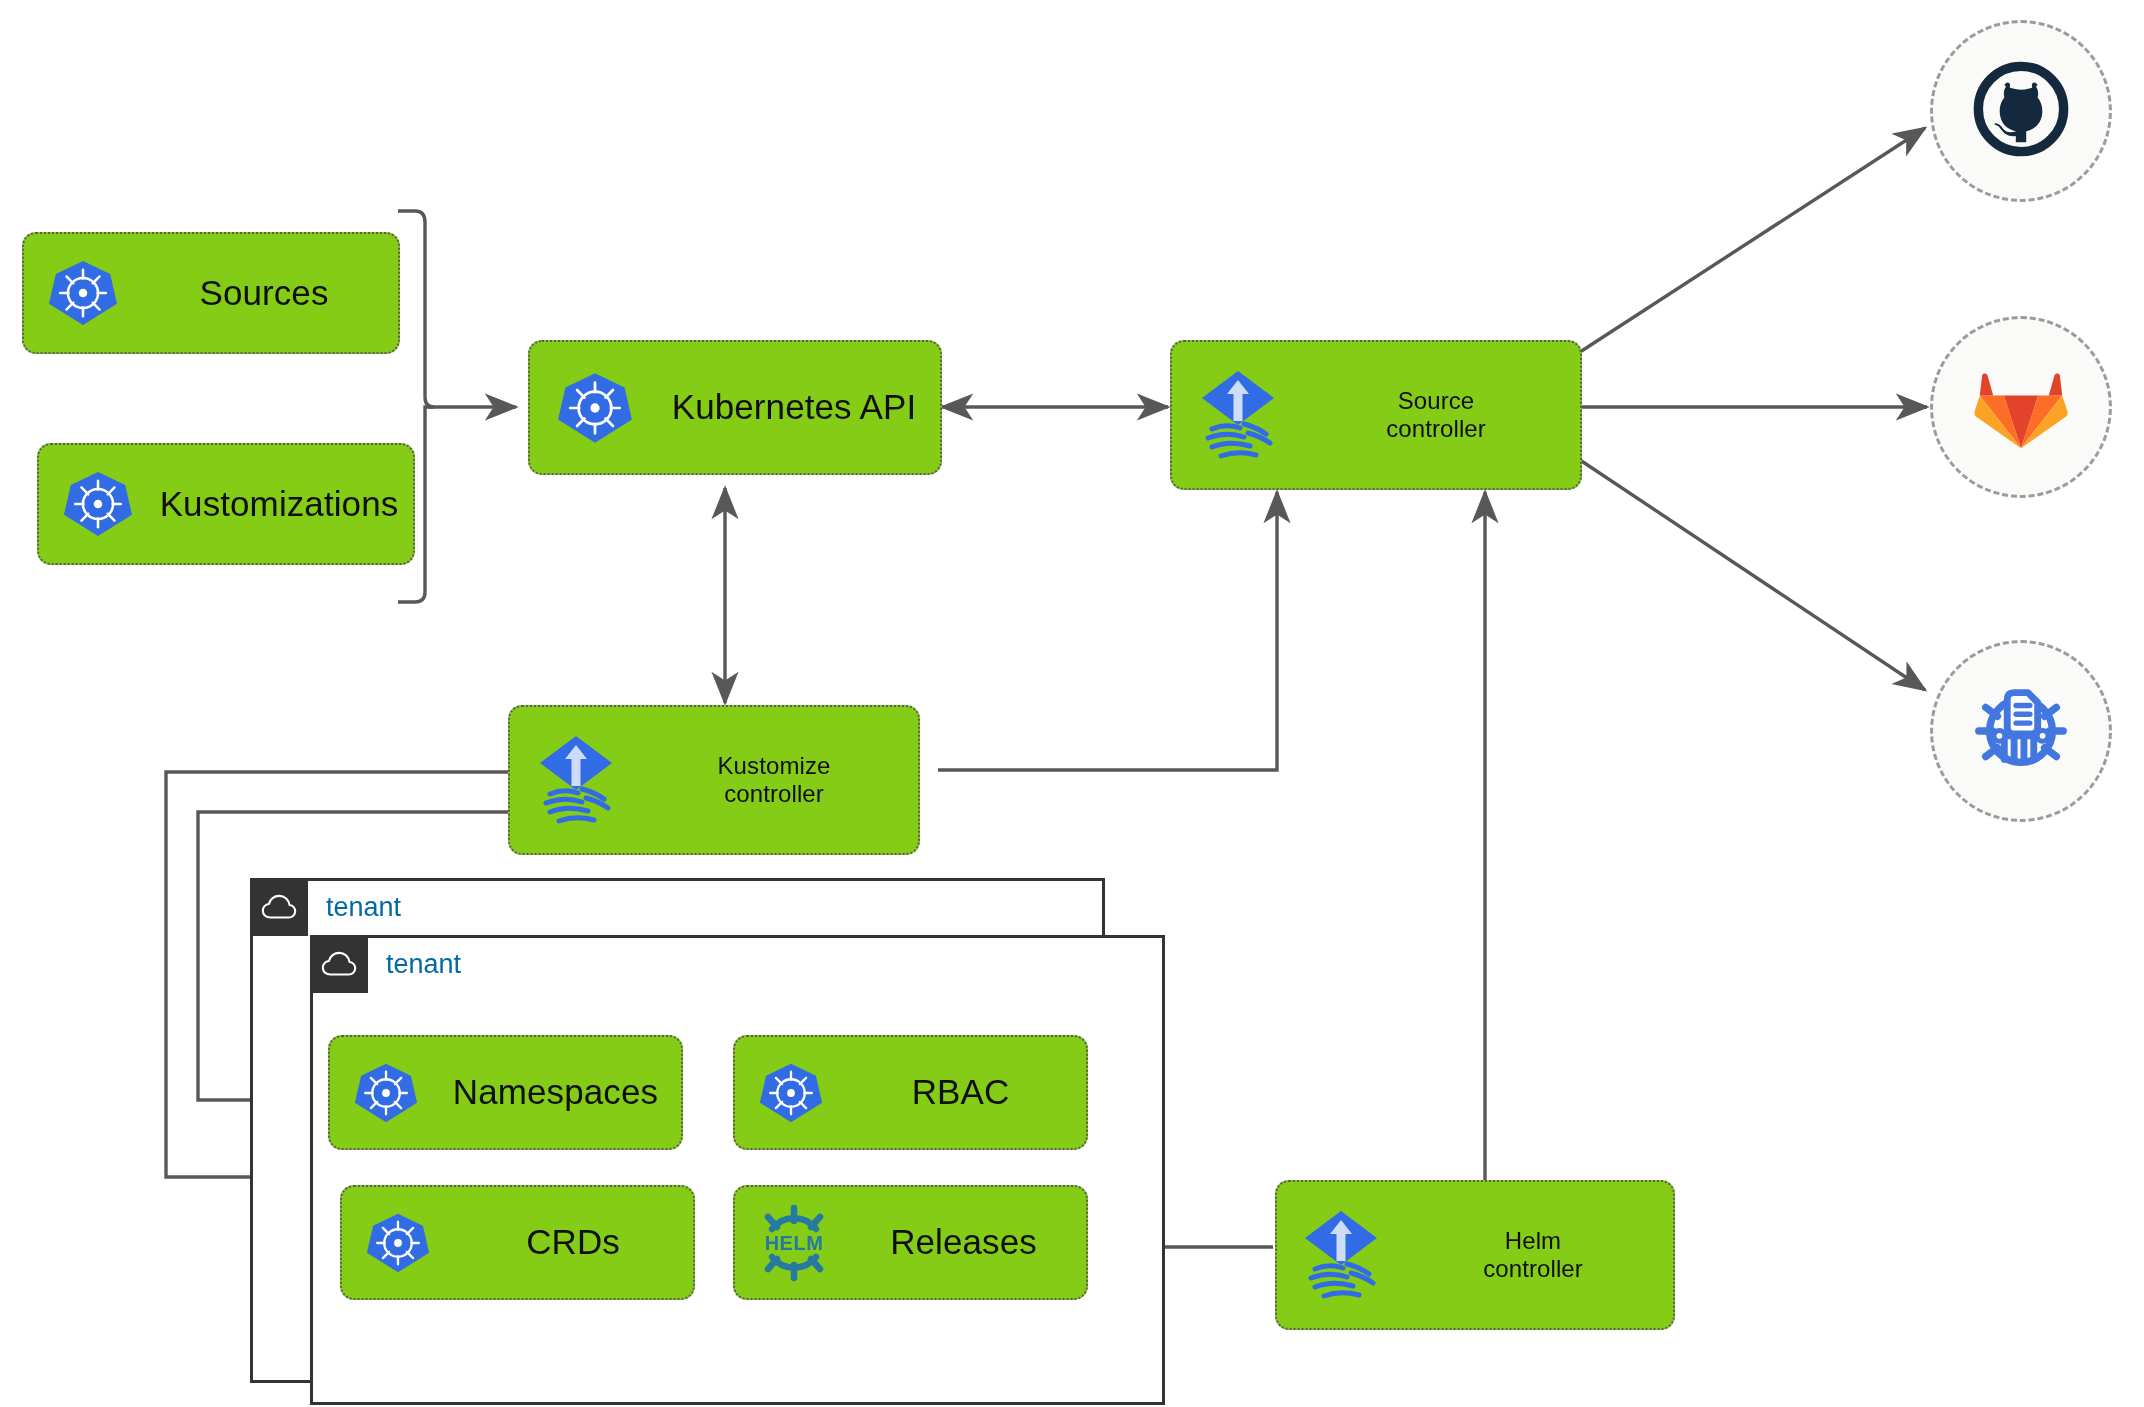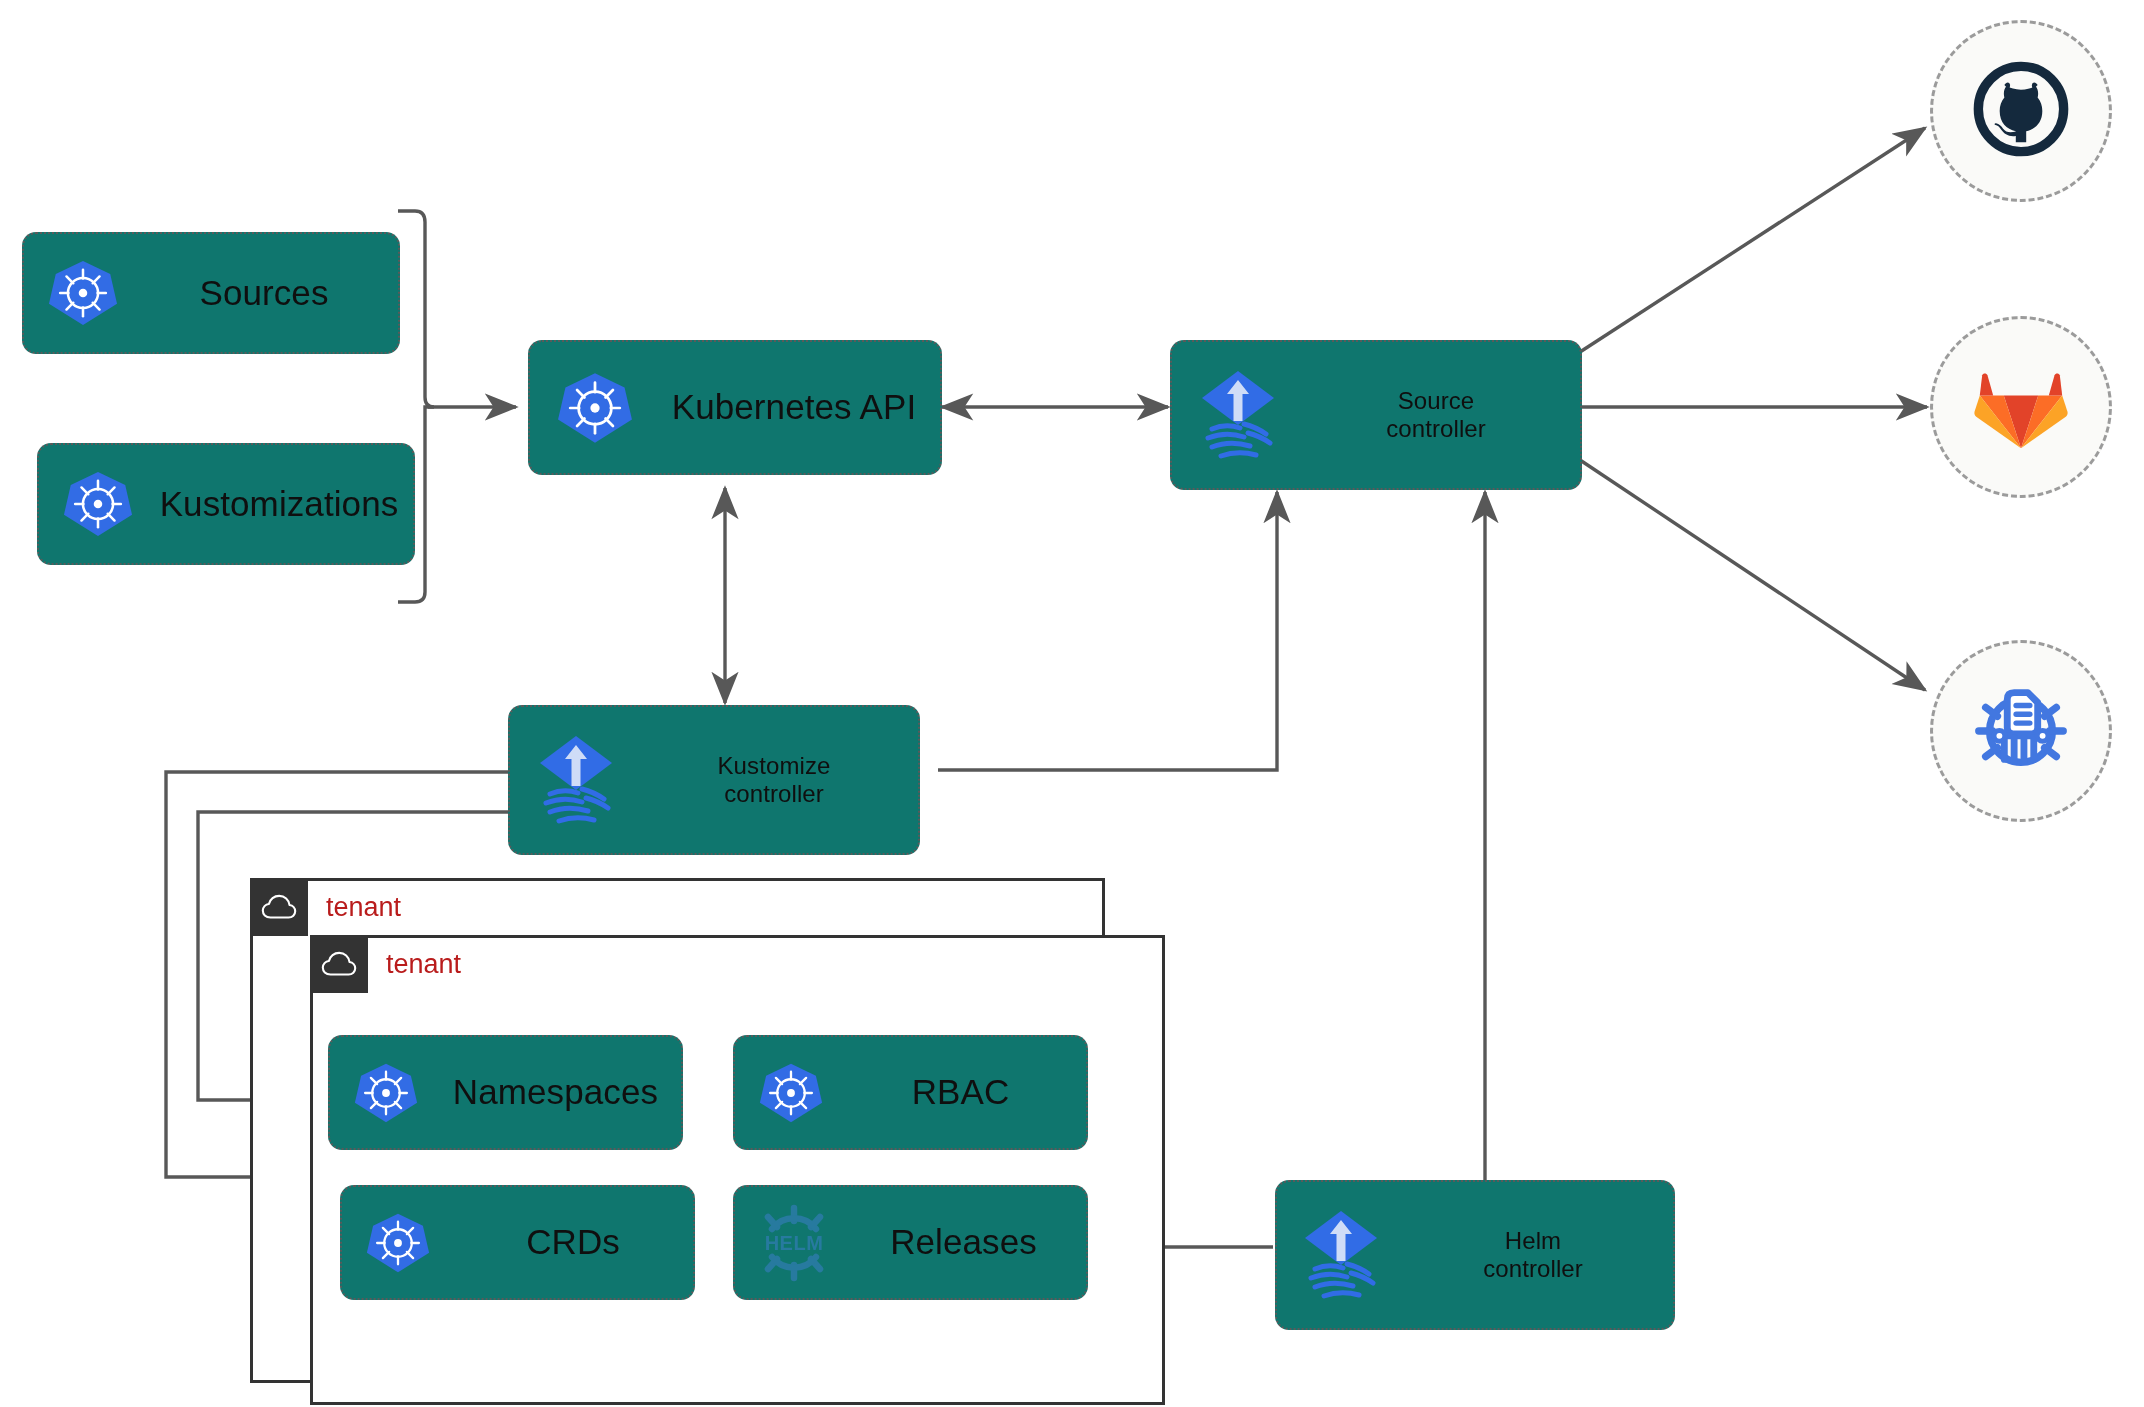--- a/index.html
+++ b/index.html
@@ -23,21 +23,21 @@
     position: absolute;
     left: 0; top: 0;
     width: 2144px;
     height: 1407px;
     pointer-events: none;
   }
 
   
   .node-box {
     position: absolute;
-    background: #0f766e;
+    background: #84cc16;
     border: 2px dotted #5a5a5a;
     border-radius: 14px;
     display: flex;
     align-items: center;
     box-sizing: border-box;
   }
   .node-icon {
     flex: 0 0 auto;
     display: flex;
     align-items: center;
@@ -74,21 +74,21 @@
     width: 58px;
     height: 58px;
     background: #333333;
     display: flex;
     align-items: center;
     justify-content: center;
   }
   .tenant-tab-label {
     padding-left: 18px;
     font-size: 27px;
-    color: #b91c1c;
+    color: #0369a1;
   }
 
   
   .ext-circle {
     position: absolute;
     border-radius: 50%;
     background: #fafaf8;
     border: 3px dashed #9b9b9b;
     box-sizing: border-box;
     display: flex;

